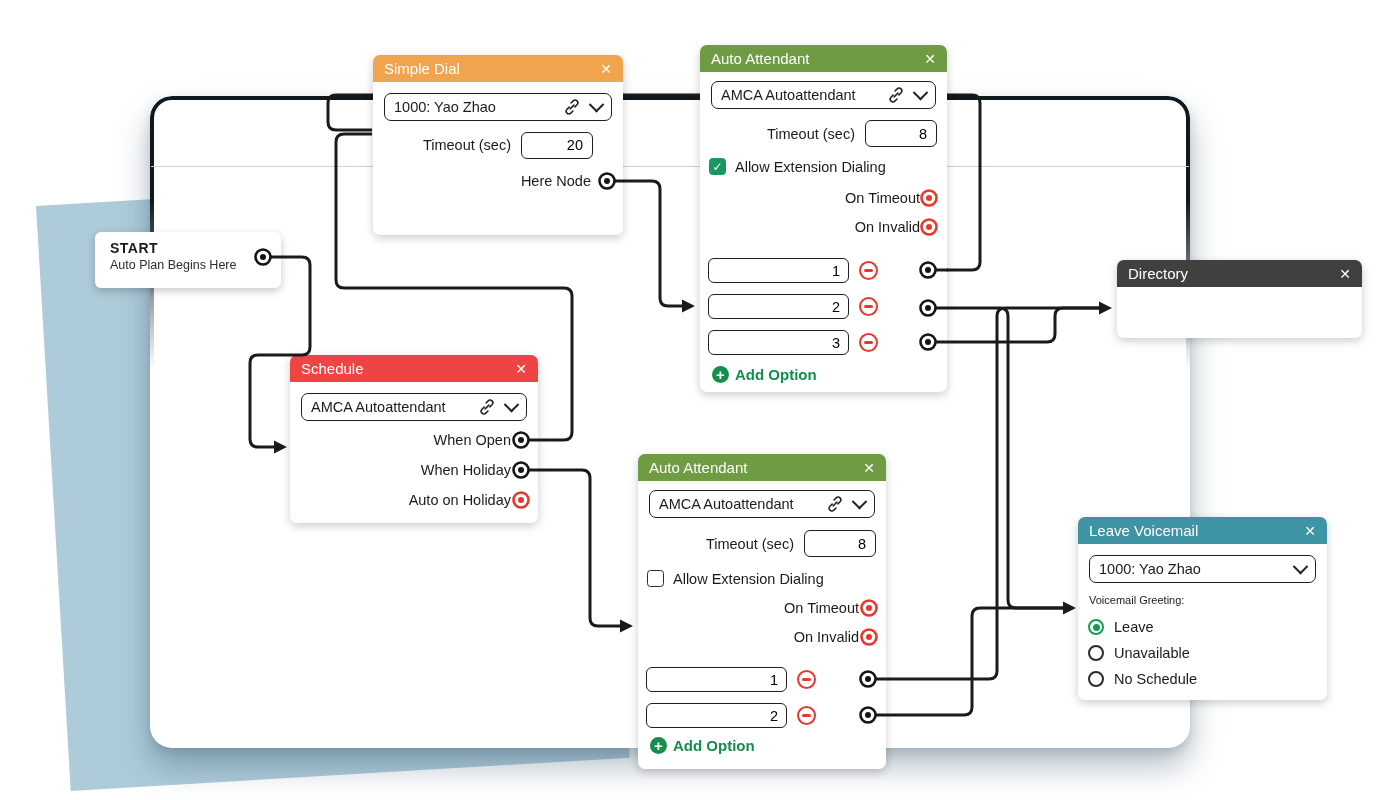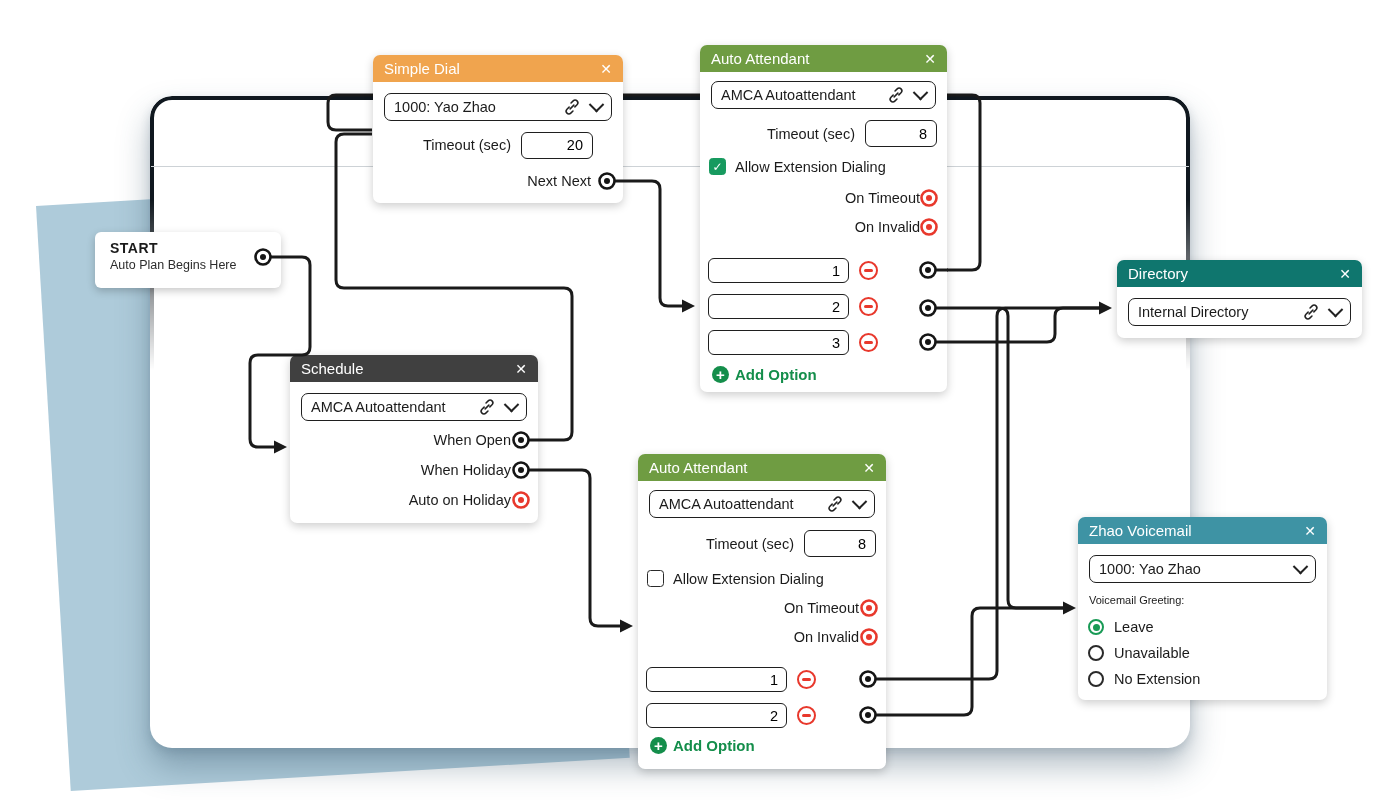--- a/index.html
+++ b/index.html
@@ -127,42 +127,42 @@
 
 <svg class="layer" width="1400" height="800" style="z-index:2">
   <path class="wire" d="M945,270 H972 Q980,270 980,262 V103 Q980,95 972,95 H336 Q328,95 328,103 V122 Q328,130 336,130 H372"></path>
 </svg>
 
 <div class="start-node">
   <div class="start-title">START</div>
   <div class="start-sub">Auto Plan Begins Here</div>
 </div>
 
-<div class="node" style="left:373px;top:55px;width:250px;height:148px">
+<div class="node" style="left:373px;top:55px;width:250px;height:180px">
   <div class="node-header" style="background:#F0A44E">
     <span>Simple Dial</span>
     <span class="node-close">✕</span>
   </div>
   <div class="sel" style="top:38px">
     <span class="sel-text">1000: Yao Zhao</span>
     <svg class="linkicon" viewBox="0 0 24 24">
       <g fill="none" stroke="#222" stroke-width="2" stroke-linecap="round">
         <path d="M9.5 14.5 L14.5 9.5"></path>
         <path d="M8.2 12.2 l-2.9 2.9 a3.6 3.6 0 0 0 5.1 5.1 l2.9 -2.9"></path>
         <path d="M15.8 11.8 l2.9 -2.9 a3.6 3.6 0 0 0 -5.1 -5.1 l-2.9 2.9"></path>
       </g>
     </svg>
     <span class="chev"></span>
   </div>
   <div class="row-right" style="top:76px;height:28px">
     <span>Timeout (sec)</span>
     <input class="num" value="20" style="">
   </div>
   <div class="row-right" style="top:113px;height:26px;right:32px">
-    <span>Next Next</span>
+    <span>Here Node</span>
   </div>
 </div>
 
 <div class="node" style="left:700px;top:45px;width:247px;height:347px">
   <div class="node-header" style="background:#6F9C42">
     <span>Auto Attendant</span>
     <span class="node-close">✕</span>
   </div>
   <div class="sel" style="top:36px">
     <span class="sel-text">AMCA Autoattendant</span>
@@ -201,21 +201,21 @@
     <input class="opt-input" value="3" style="">
     <span class="minus"></span>
   </div>
   <div class="add-btn" style="left:12px;top:321px">
     <span class="plus">+</span>
     <span>Add Option</span>
   </div>
 </div>
 
 <div class="node" style="left:290px;top:355px;width:248px;height:168px">
-  <div class="node-header" style="background:#404040">
+  <div class="node-header" style="background:#ef4444">
     <span>Schedule</span>
     <span class="node-close">✕</span>
   </div>
   <div class="sel" style="top:38px">
     <span class="sel-text">AMCA Autoattendant</span>
     <svg class="linkicon" viewBox="0 0 24 24">
       <g fill="none" stroke="#222" stroke-width="2" stroke-linecap="round">
         <path d="M9.5 14.5 L14.5 9.5"></path>
         <path d="M8.2 12.2 l-2.9 2.9 a3.6 3.6 0 0 0 5.1 5.1 l2.9 -2.9"></path>
         <path d="M15.8 11.8 l2.9 -2.9 a3.6 3.6 0 0 0 -5.1 -5.1 l-2.9 2.9"></path>
@@ -272,58 +272,47 @@
     <input class="opt-input" value="2" style="">
     <span class="minus"></span>
   </div>
   <div class="add-btn" style="left:12px;top:283px">
     <span class="plus">+</span>
     <span>Add Option</span>
   </div>
 </div>
 
 <div class="node" style="left:1117px;top:260px;width:245px;height:78px">
-  <div class="node-header" style="background:#0f766e">
+  <div class="node-header" style="background:#404040">
     <span>Directory</span>
     <span class="node-close">✕</span>
-  </div>
-  <div class="sel" style="top:38px">
-    <span class="sel-text">Internal Directory</span>
-    <svg class="linkicon" viewBox="0 0 24 24">
-      <g fill="none" stroke="#222" stroke-width="2" stroke-linecap="round">
-        <path d="M9.5 14.5 L14.5 9.5"></path>
-        <path d="M8.2 12.2 l-2.9 2.9 a3.6 3.6 0 0 0 5.1 5.1 l2.9 -2.9"></path>
-        <path d="M15.8 11.8 l2.9 -2.9 a3.6 3.6 0 0 0 -5.1 -5.1 l-2.9 2.9"></path>
-      </g>
-    </svg>
-    <span class="chev"></span>
   </div>
 </div>
 
 <div class="node" style="left:1078px;top:517px;width:249px;height:183px">
   <div class="node-header" style="background:#3E93A4">
-    <span>Zhao Voicemail</span>
+    <span>Leave Voicemail</span>
     <span class="node-close">✕</span>
   </div>
   <div class="sel" style="top:38px">
     <span class="sel-text">1000: Yao Zhao</span>
     <span class="chev"></span>
   </div>
   <div style="position:absolute;left:11px;top:77px;font-size:11px">Voicemail Greeting:</div>
   <div class="radio-row" style="top:102px">
     <span class="radio selected"></span>
     <span>Leave</span>
   </div>
   <div class="radio-row" style="top:128px">
     <span class="radio"></span>
     <span>Unavailable</span>
   </div>
   <div class="radio-row" style="top:154px">
     <span class="radio"></span>
-    <span>No Extension</span>
+    <span>No Schedule</span>
   </div>
 </div>
 
 <svg class="layer" width="1400" height="800" style="z-index:4">
 
   <path class="wire" d="M263,257 H302 Q310,257 310,265 V347 Q310,355 302,355 H258 Q250,355 250,363 V439 Q250,447 258,447 H277"></path>
   <polygon class="arrow" points="287,447 274,440.5 274,453.5"></polygon>
 
   <path class="wire" d="M521,440 H564 Q572,440 572,432 V296 Q572,288 564,288 H344 Q336,288 336,280 V142 Q336,134 344,134 H372"></path>
 

